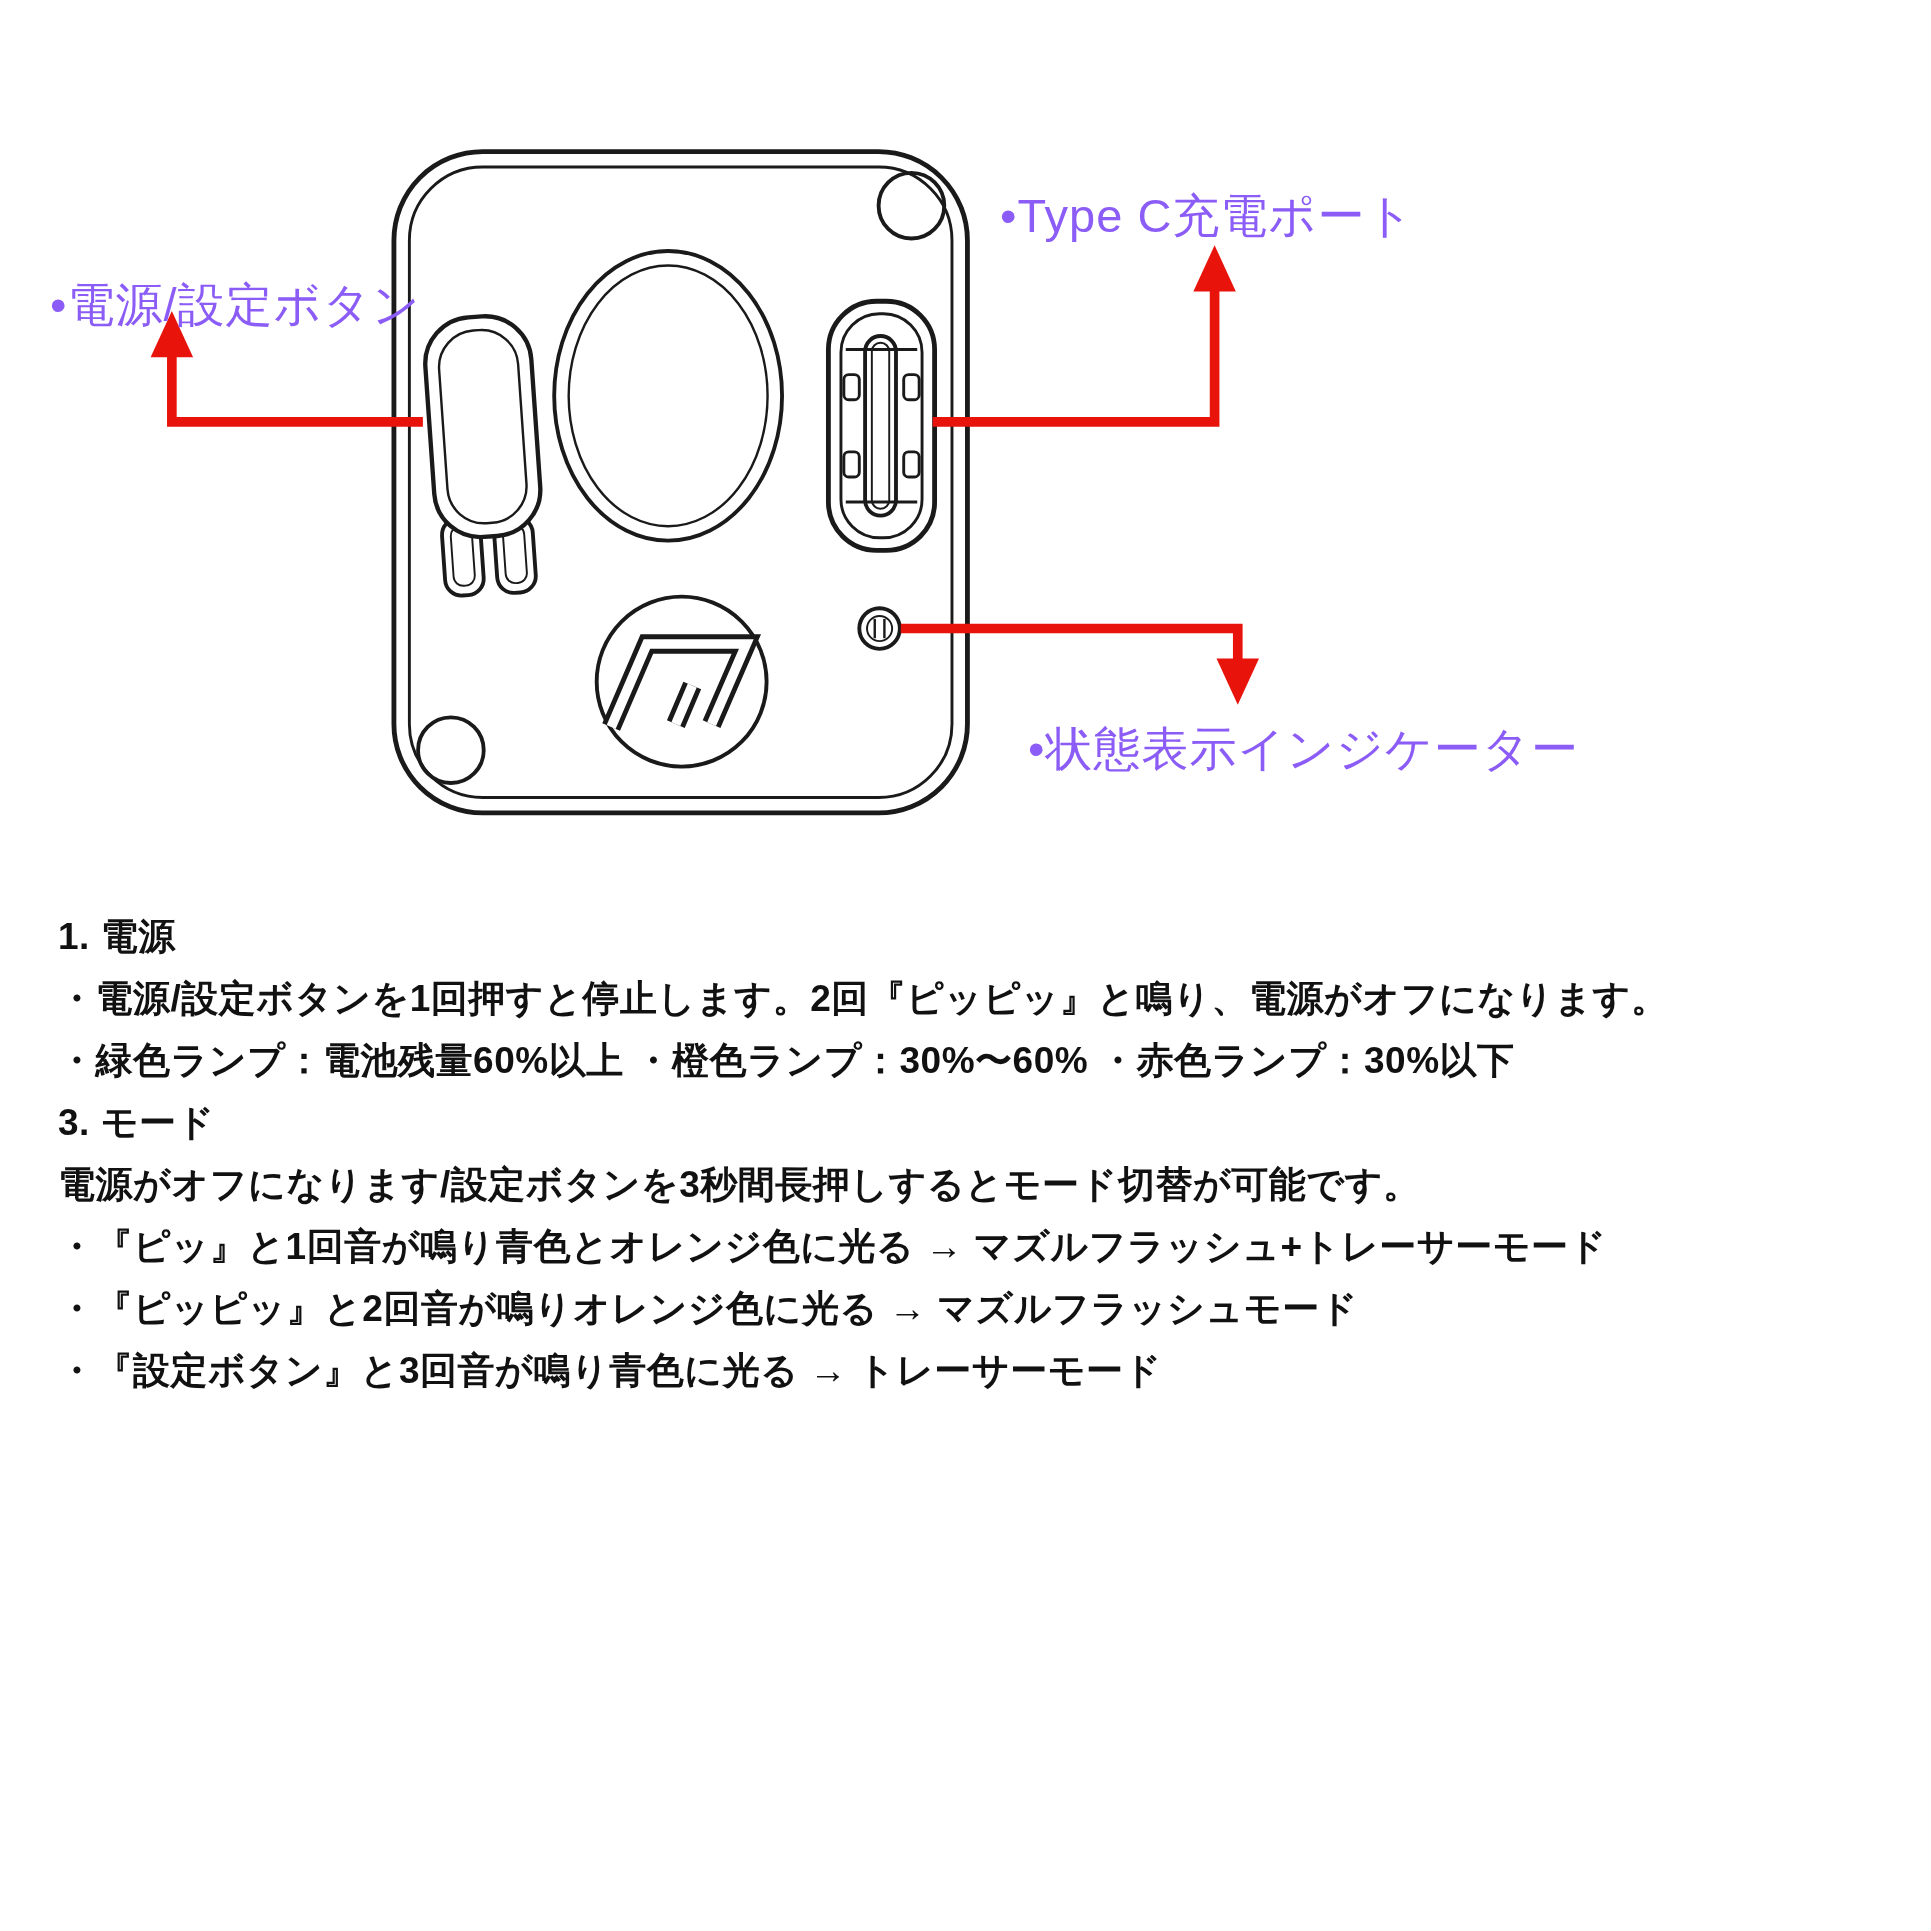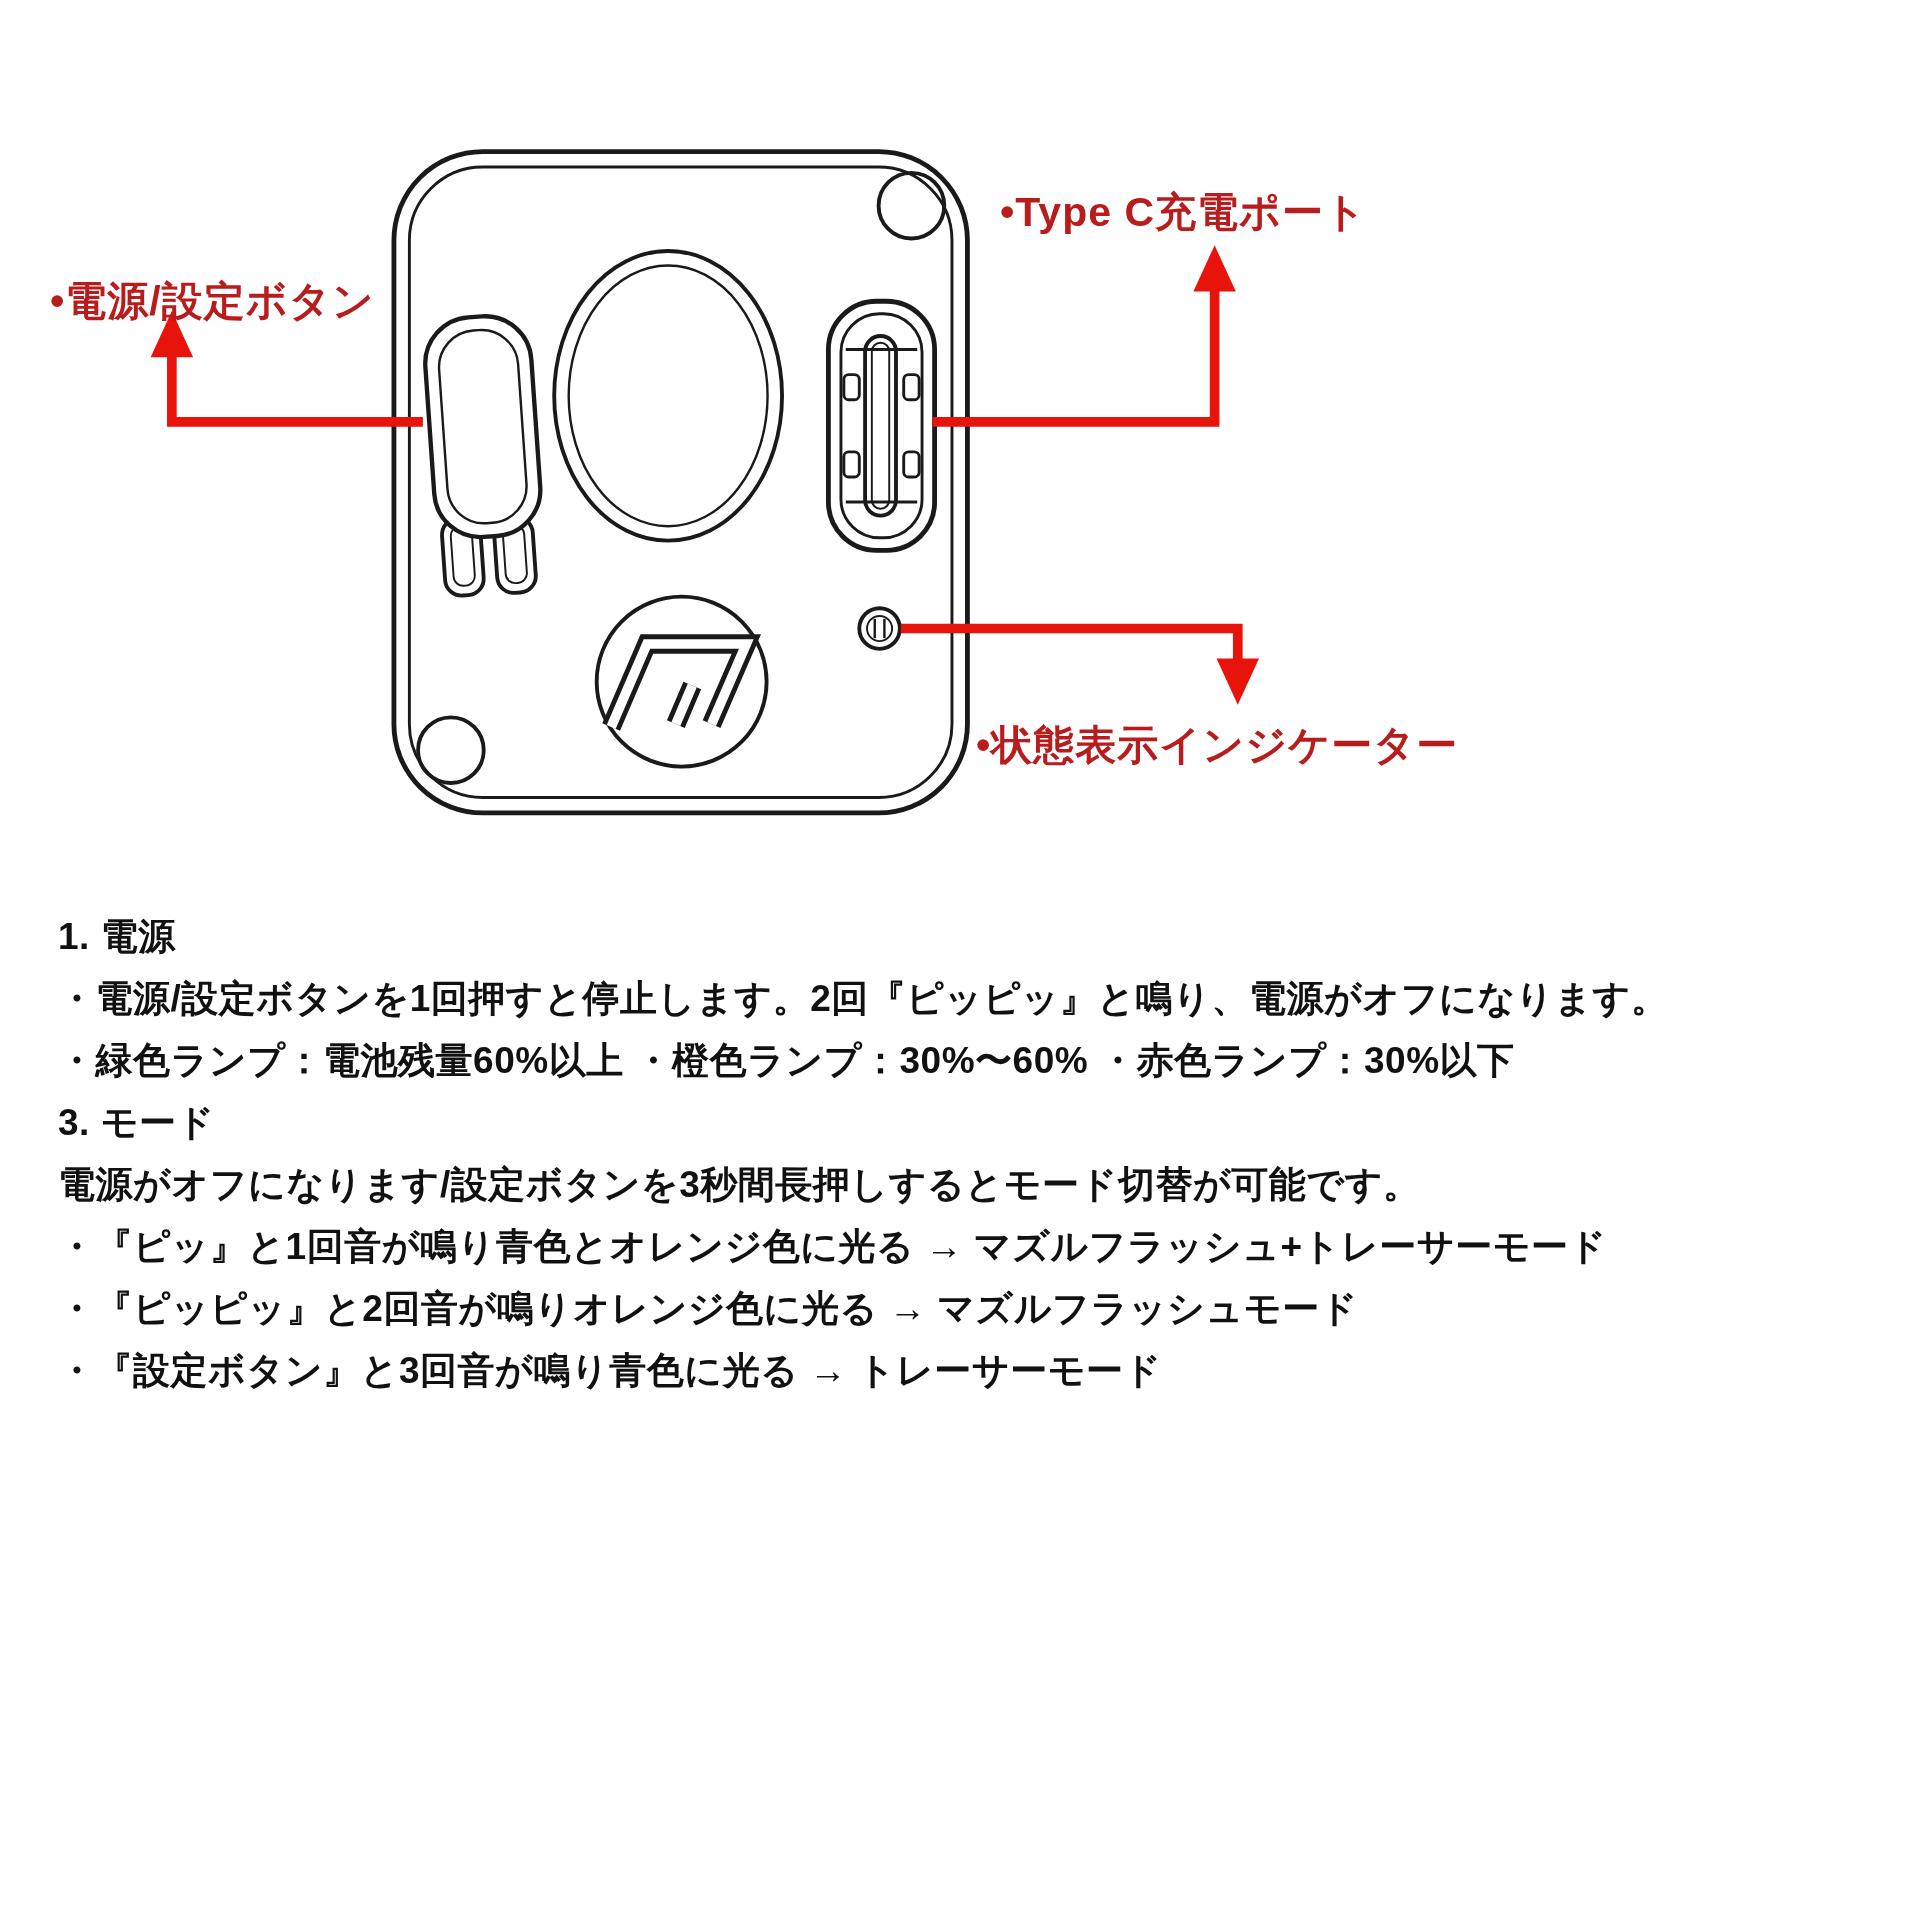--- a/index.html
+++ b/index.html
@@ -6,29 +6,29 @@
   .canvas{
     position:relative;
     width:1931px;height:1931px;
     background:#ffffff;
     overflow:hidden;
     font-family:"Liberation Sans","DejaVu Sans",sans-serif;
   }
   .diagram-svg{position:absolute;left:0;top:0;}
   .callout{
     position:absolute;
-    color:#b91c1c;
-    font-weight:bold;
-    font-size:41px;
+    color:#8b5cf6;
+    font-weight:normal;
+    font-size:47px;
     letter-spacing:1px;
     white-space:nowrap;
   }
   .callout.power{left:50px;top:274px;}
   .callout.usb{left:1000px;top:185px;}
-  .callout.status{left:976px;top:718px;}
+  .callout.status{left:1028px;top:718px;}
   .instructions{
     position:absolute;
     left:58px;top:906px;
     color:#111111;
     font-weight:bold;
     font-size:37px;
     line-height:62px;
     white-space:nowrap;
     letter-spacing:0.5px;
   }

